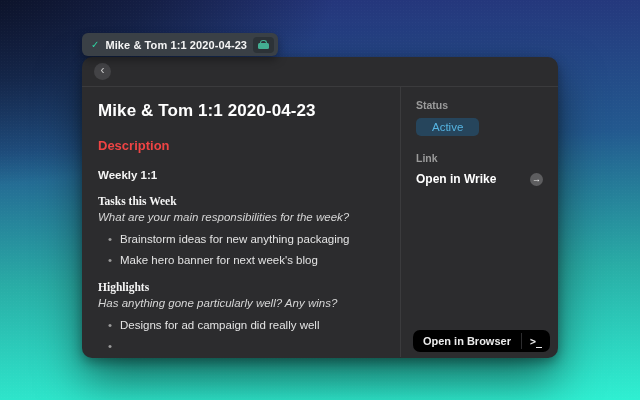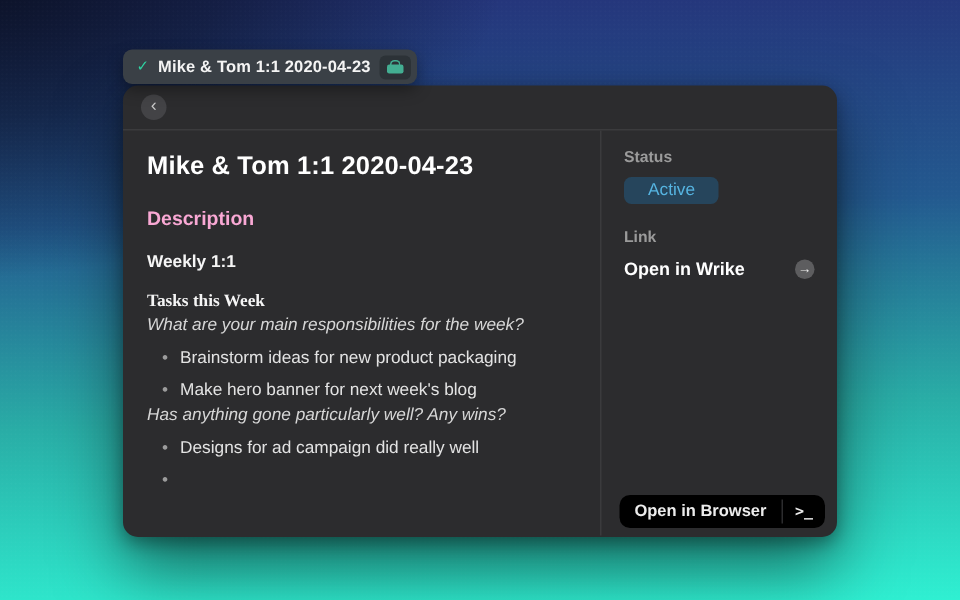--- a/index.html
+++ b/index.html
@@ -34,21 +34,21 @@
   .win-header { height:30px; display:flex; align-items:center; padding:0 12px;
     border-bottom:1px solid #3b3b3d; }
   .back-btn { width:17px; height:17px; border-radius:50%; background:#434346; border:none;
     color:#c9c9c9; font-size:12px; line-height:15px; text-align:center; cursor:pointer;
     display:flex; align-items:center; justify-content:center; padding:0 0 2px 0;
     font-family:"Liberation Sans",sans-serif; }
 
   .win-main { display:flex; height:270px; }
   .content { width:318px; padding:8px 16px 0 16px; overflow:hidden; }
   .title { color:#ffffff; font-size:17px; font-weight:700; margin-top:6px; letter-spacing:.1px; }
-  .desc-head { color:#f9a8d4; font-size:13px; font-weight:700; margin-top:17px; }
+  .desc-head { color:#ef4444; font-size:13px; font-weight:700; margin-top:17px; }
   .weekly { color:#f5f5f5; font-size:11.5px; font-weight:700; margin-top:16px; }
   .sec-head { color:#f5f5f5; font-size:11.5px; font-weight:700; margin-top:14px;font-family:Liberation Serif, serif; }
   .question { color:#d6d6d6; font-size:11.5px; font-style:italic; margin-top:3px; line-height:15px; }
   ul.bullets { list-style:none; margin-top:6px; }
   ul.bullets li { display:flex; gap:8px; margin-top:7px; padding-left:10px;
     color:#e3e3e3; font-size:11.5px; line-height:14px; }
   ul.bullets .dot { color:#9c9c9c; }
 
   .sidebar { flex:1; border-left:1px solid #3b3b3d; padding:12px 15px; position:relative; }
   .meta-label { color:#9b9b9b; font-size:10.5px; font-weight:600; }
@@ -93,28 +93,29 @@
       <div class="content">
         <div class="title">Mike &amp; Tom 1:1 2020-04-23</div>
         <div class="desc-head">Description</div>
         <div class="weekly">Weekly 1:1</div>
 
         <div class="sec-head">Tasks this Week</div>
         <div class="question">What are your main responsibilities for the week?</div>
         <ul class="bullets">
           <li>
             <span class="dot">•</span>
-            <span>Brainstorm ideas for new product packaging</span>
+            <span>Brainstorm ideas for new anything packaging</span>
           </li>
           <li>
             <span class="dot">•</span>
             <span>Make hero banner for next week's blog</span>
           </li>
         </ul>
 
+        <div class="sec-head">Highlights</div>
         <div class="question">Has anything gone particularly well? Any wins?</div>
         <ul class="bullets">
           <li>
             <span class="dot">•</span>
             <span>Designs for ad campaign did really well</span>
           </li>
           <li>
             <span class="dot">•</span>
           </li>
         </ul>

